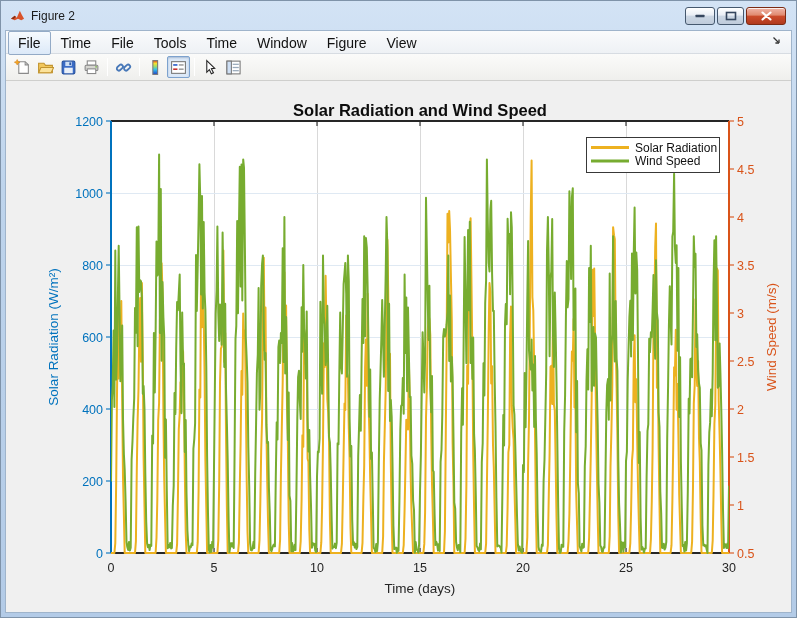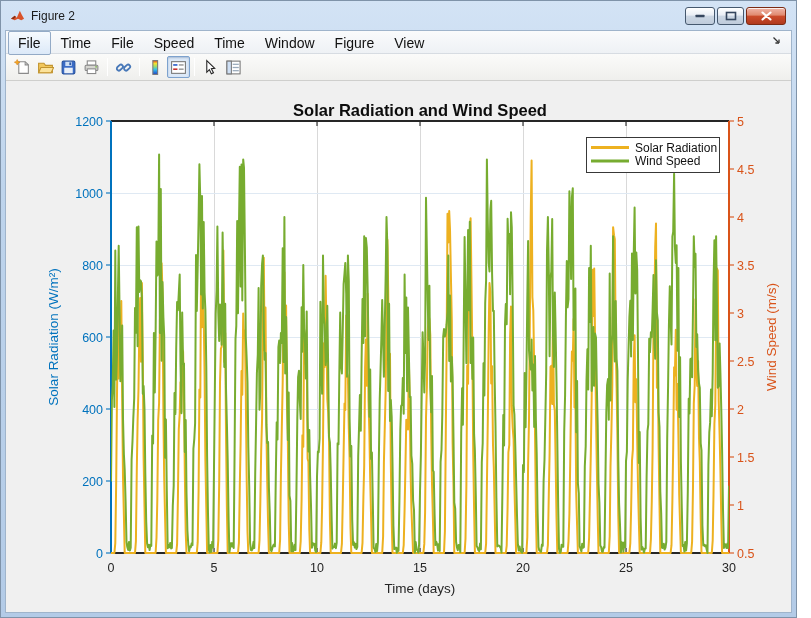--- a/index.html
+++ b/index.html
@@ -63,21 +63,21 @@
       </div>
     </div>
   </div>
 
   <div class="content">
 
     <div class="menubar">
       <div class="menu-item focused">File</div>
         <div class="menu-item">Time</div>
         <div class="menu-item">File</div>
-        <div class="menu-item">Speed</div>
+        <div class="menu-item">Tools</div>
         <div class="menu-item">Time</div>
         <div class="menu-item">Window</div>
         <div class="menu-item">Figure</div>
         <div class="menu-item">View</div>
         <svg class="dock-arrow" width="12" height="12" viewBox="0 0 12 12">
         <path d="M2.5 2.5l5 5" stroke="#333" stroke-width="1.3" fill="none"></path>
         <path d="M8 8V4.4M8 8H4.4" stroke="#333" stroke-width="1.3" fill="none"></path>
       </svg>
     </div>
 

